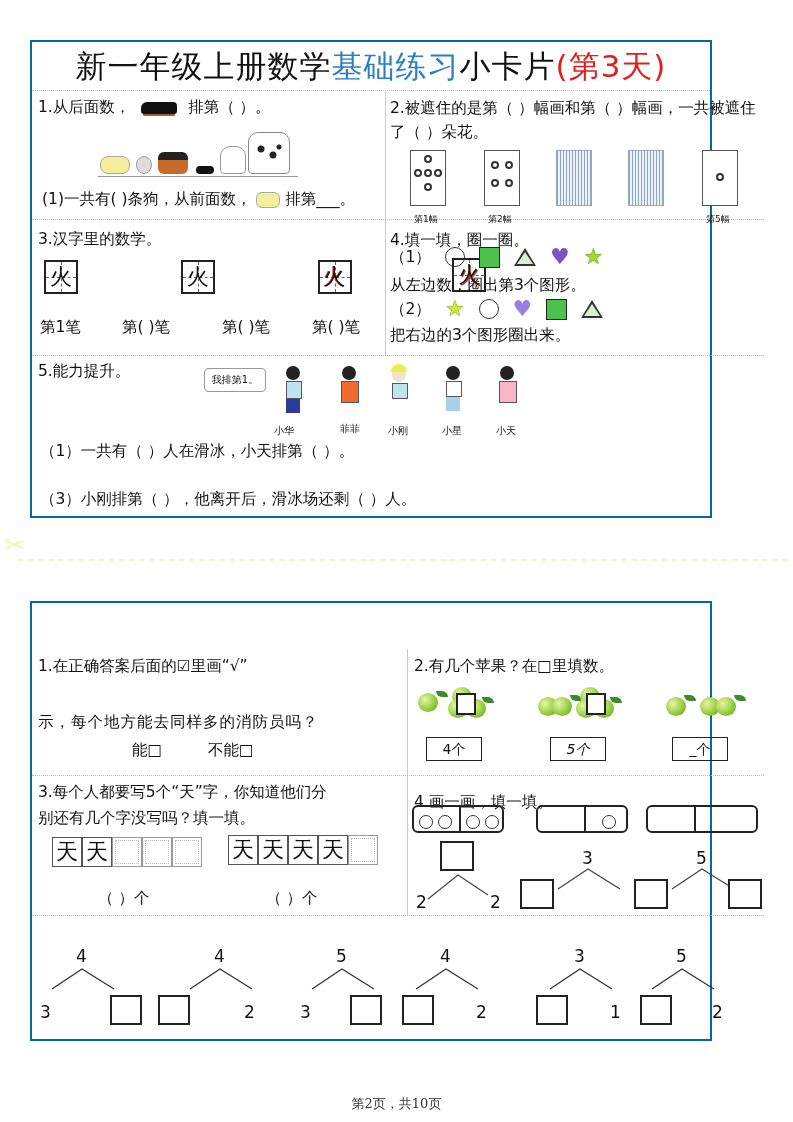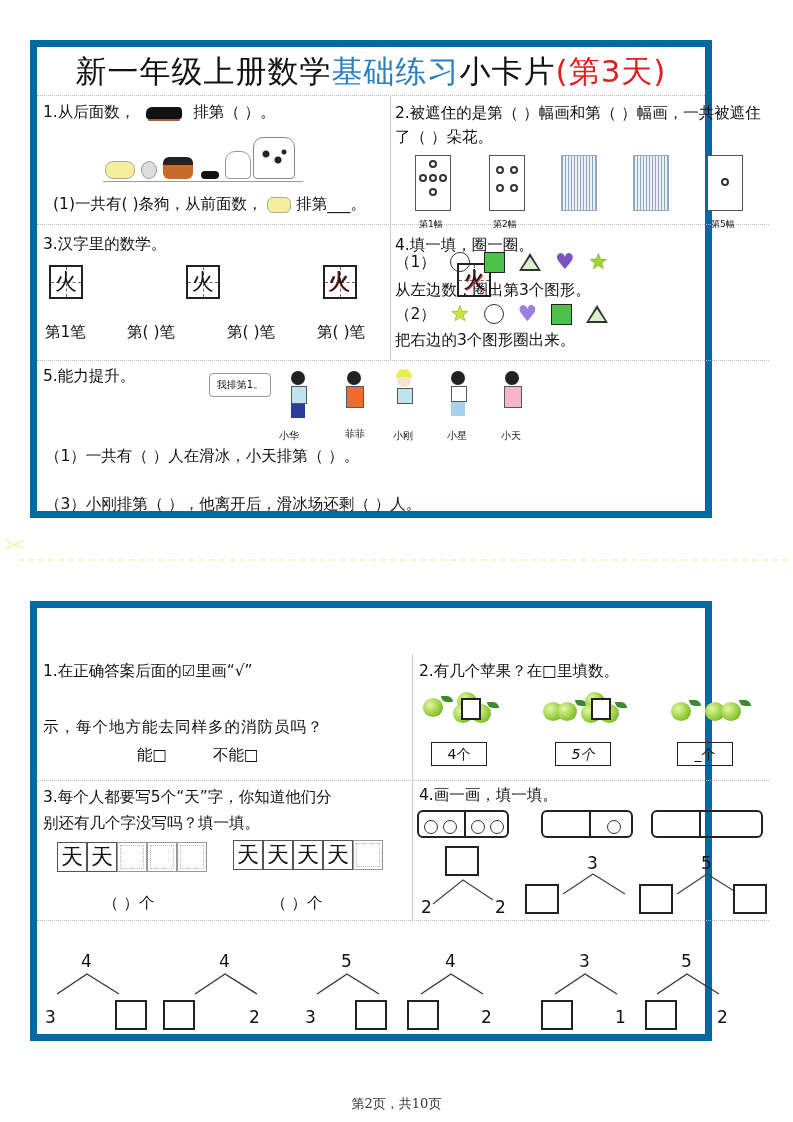--- a/index.html
+++ b/index.html
@@ -1,17 +1,17 @@
 <!DOCTYPE html>
 <html><head>
 <meta charset="utf-8">
 <style>
   html,body{margin:0;padding:0;background:#fff;}
   body{width:793px;height:1122px;position:relative;overflow:hidden;font-family:"DejaVu Sans","Liberation Sans",sans-serif;color:#111;}
-  .card{position:absolute;left:30px;width:682px;border:7px solid #0369a1;background:#fff;box-sizing:border-box;}
+  .card{position:absolute;left:30px;width:682px;border:2px solid #0369a1;background:#fff;box-sizing:border-box;}
   .card-title{height:48px;text-align:center;font-size:31px;line-height:48px;letter-spacing:1px;border-bottom:1px dotted #bbb;font-family:"DejaVu Sans","Liberation Sans",sans-serif;}
   .t-black{color:#111;}
   .t-blue{color:#2b7fc0;}
   .t-red{color:#e02020;}
   .cell{position:absolute;box-sizing:border-box;font-size:15px;line-height:22px;}
   .vline{position:absolute;border-left:1px solid #ccc;}
   .hline{position:absolute;border-top:1px dotted #bbb;}
   .abs{position:absolute;}
   .q{font-size:15.5px;}
   .small{font-size:9px;}
@@ -52,21 +52,21 @@
       <span>排第（   ）。</span>
     </div>
     <div style="position:absolute;left:60px;top:36px;width:200px;height:46px;border-bottom:1px solid #999;">
       <div style="position:absolute;left:2px;bottom:2px;width:28px;height:16px;background:#f5ee9c;border:1px solid #aa9;border-radius:8px;"></div>
       <div style="position:absolute;left:38px;bottom:2px;width:14px;height:16px;background:#ddd;border:1px solid #999;border-radius:50%;"></div>
       <div style="position:absolute;left:60px;bottom:2px;width:30px;height:22px;background:linear-gradient(#222 0 35%,#c86a2a 35%);border-radius:6px;"></div>
       <div style="position:absolute;left:98px;bottom:2px;width:18px;height:8px;background:#111;border-radius:4px;"></div>
       <div style="position:absolute;left:122px;bottom:2px;width:24px;height:26px;border:1px solid #999;border-radius:10px 10px 4px 4px;background:#fff;"></div>
       <div style="position:absolute;left:150px;bottom:2px;width:40px;height:40px;border:1px solid #888;border-radius:10px 10px 4px 4px;background:radial-gradient(circle at 30% 40%,#222 0 3px,transparent 4px),radial-gradient(circle at 60% 55%,#222 0 3px,transparent 4px),radial-gradient(circle at 75% 35%,#222 0 2px,transparent 3px),#fff;"></div>
     </div>
-    <div class="q" style="position:absolute;left:10px;top:94px;white-space:nowrap;">
+    <div class="q" style="position:absolute;left:4px;top:94px;white-space:nowrap;">
       <span>(1)一共有(  )条狗，从前面数，</span>
       <span style="display:inline-block;width:22px;height:14px;background:#f5ee9c;border:1px solid #aa9;border-radius:6px;vertical-align:middle;"></span>
       <span>排第___。</span>
     </div>
   </div>
 
   <div class="cell" style="left:358px;top:52px;width:370px;height:122px;">
     <div class="q" style="position:absolute;left:0;top:2px;width:368px;line-height:24px;">2.被遮住的是第（ ）幅画和第（ ）幅画，一共被遮住了（ ）朵花。</div>
     <div class="frame" style="left:20px;top:56px;">
       <div class="flower" style="left:13px;top:4px;"></div>
@@ -227,21 +227,21 @@
       <span class="tz"><span>天</span></span>
       <span class="tz"><span>天</span></span>
       <span class="tz"><span>天</span></span>
       <span class="tz empty"></span>
     </div>
     <div class="abs q" style="left:60px;top:108px;">（ ）个</div>
     <div class="abs q" style="left:228px;top:108px;">（ ）个</div>
   </div>
 
   <div class="cell" style="left:382px;top:176px;width:346px;height:134px;">
-    <div class="q" style="position:absolute;left:0;top:0;">4.画一画，填一填。</div>
+    <div class="q" style="position:absolute;left:0;top:12px;">4.画一画，填一填。</div>
 
     <div class="rbox" style="left:-2px;top:26px;width:92px;height:28px;">
       <div style="position:absolute;left:45px;top:0;bottom:0;border-left:2px solid #222;"></div>
       <div style="position:absolute;left:5px;top:6px;"><span class="circle"></span> <span class="circle"></span></div>
       <div style="position:absolute;left:52px;top:6px;"><span class="circle"></span> <span class="circle"></span></div>
     </div>
 
     <div class="rbox" style="left:122px;top:26px;width:92px;height:28px;">
       <div style="position:absolute;left:46px;top:0;bottom:0;border-left:2px solid #222;"></div>
       <div style="position:absolute;left:64px;top:6px;"><span class="circle"></span></div>

